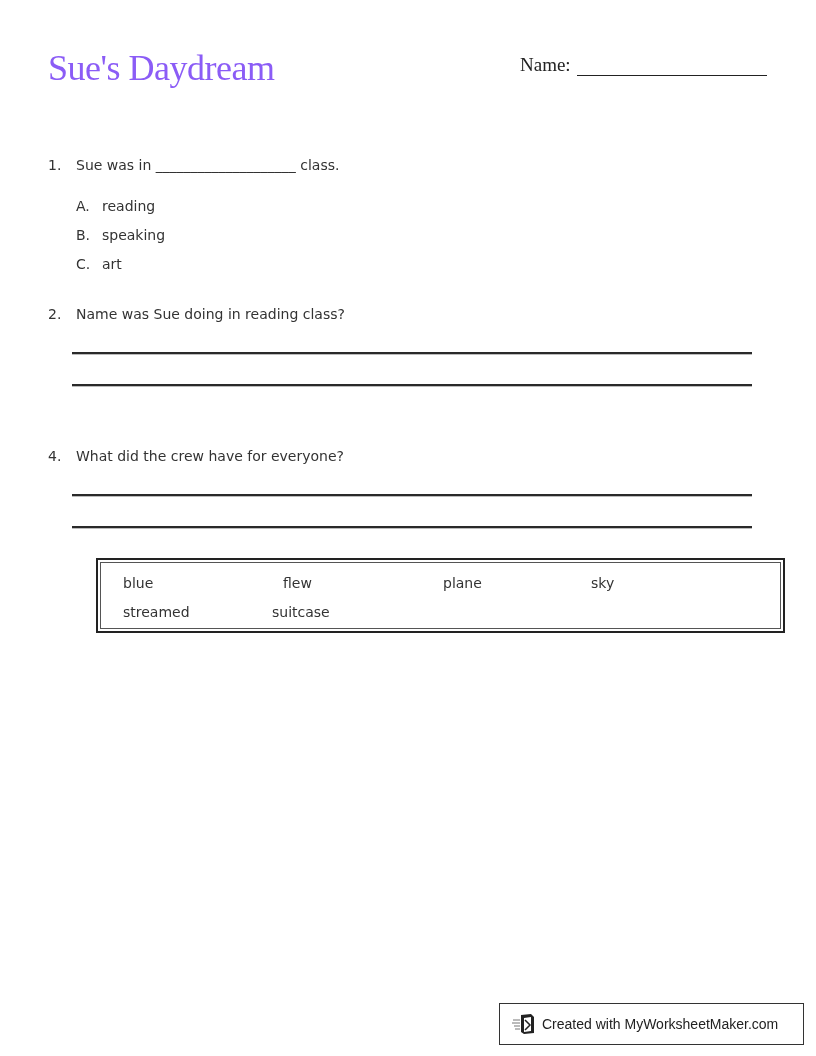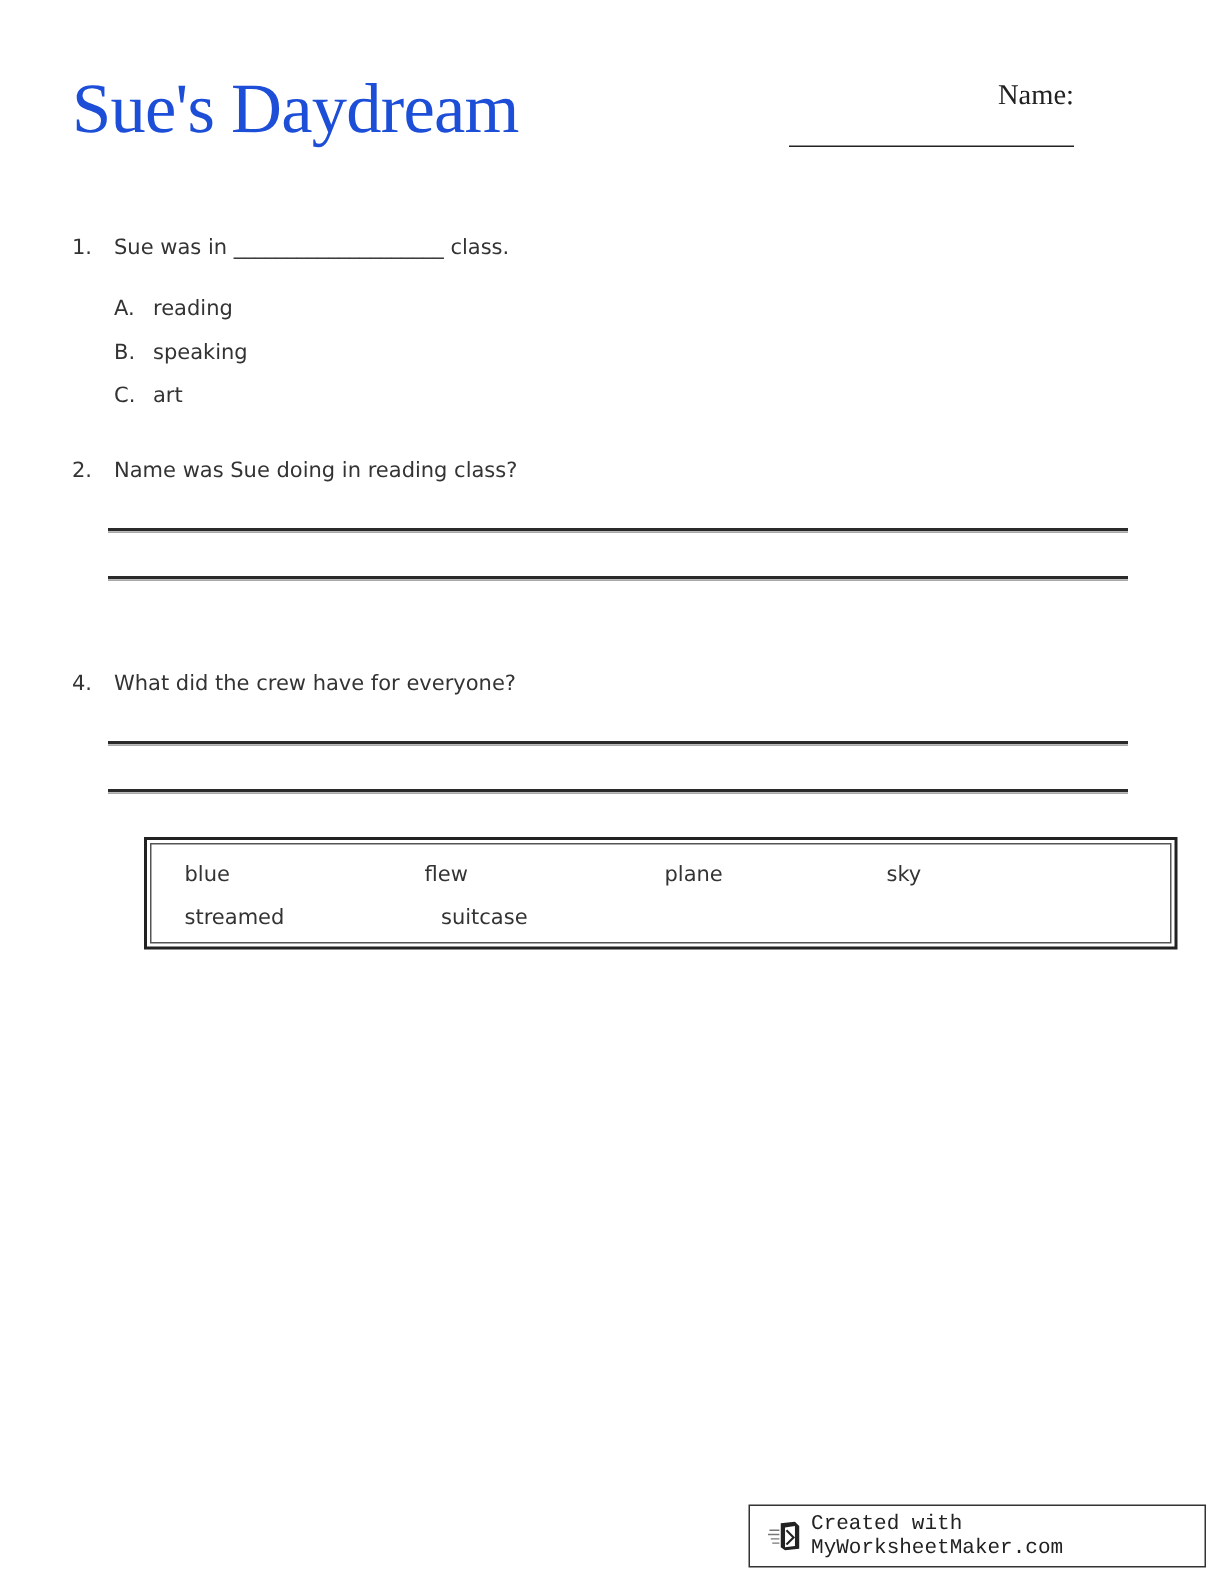--- a/index.html
+++ b/index.html
@@ -1,25 +1,25 @@
 <!DOCTYPE html>
 <html><head>
 <meta charset="utf-8">
 <style>
   html, body { margin: 0; padding: 0; background: #ffffff; }
   body { width: 816px; height: 1056px; position: relative; overflow: hidden; color: #333333; }
   .title {
     position: absolute; left: 48px; top: 50px;
-    font-family: "Liberation Serif", serif; font-size: 47px; color: #1d4ed8;
+    font-family: "Liberation Serif", serif; font-size: 36px; color: #8b5cf6;
     letter-spacing: -0.5px; line-height: 1;
   }
   .name-wrap {
     position: absolute; left: 520px; top: 53px;
     font-family: "Liberation Serif", serif; font-size: 19px; color: #222222;
-    display: flex; align-items: flex-end; flex-direction: column;
+    display: flex; align-items: flex-end;
   }
   .name-line { display: inline-block; width: 190px; border-bottom: 1px solid #222; margin-left: 6px; height: 22px; }
   .sans { font-family: "DejaVu Sans", sans-serif; font-size: 14px; color: #333333; }
   .q { position: absolute; left: 48px; display: flex; }
   .q .num { width: 28px; }
   .opt { position: absolute; left: 76px; display: flex; }
   .opt .letter { width: 26px; }
   .rule { position: absolute; left: 72px; width: 680px; height: 2px; background: #2a2a2a; border-bottom: 1px solid #bbbbbb; }
   .wordbank {
     position: absolute; left: 64px; top: 558px; width: 681px; height: 67px;
@@ -27,21 +27,21 @@
   }
   .wordbank-inner {
     width: 100%; height: 100%; box-sizing: border-box; border: 1px solid #555555;
     position: relative;
   }
   .word { position: absolute; font-family: "DejaVu Sans", sans-serif; font-size: 14px; color: #333; }
   .footer {
     position: absolute; left: 499px; top: 1003px; width: 305px; height: 42px;
     border: 1px solid #333333; box-sizing: border-box;
     display: flex; align-items: center; padding-left: 12px;
-    font-family: Liberation Mono, monospace; font-size: 14px; color: #222;
+    font-family: Liberation Sans, sans-serif; font-size: 14px; color: #222;
   }
   .footer svg { margin-right: 6px; }
 </style>
 </head>
 <body>
 
 <div class="title">Sue's Daydream</div>
 
 <div class="name-wrap">
   <span>Name:</span>
@@ -79,21 +79,21 @@
 <div class="rule" style="top:494px;"></div>
 <div class="rule" style="top:526px;"></div>
 
 <div class="wordbank">
   <div class="wordbank-inner">
     <span class="word" style="left:22px; top:12px;">blue</span>
     <span class="word" style="left:182px; top:12px;text-align:center;">flew</span>
     <span class="word" style="left:342px; top:12px;">plane</span>
     <span class="word" style="left:490px; top:12px;">sky</span>
     <span class="word" style="left:22px; top:41px;">streamed</span>
-    <span class="word" style="left:193px; top:41px;">suitcase</span>
+    <span class="word" style="left:171px; top:41px;">suitcase</span>
   </div>
 </div>
 
 <div class="footer">
   <svg width="24" height="22" viewBox="0 0 24 22">
     <line x1="1" y1="7" x2="8" y2="7" stroke="#777" stroke-width="1"></line>
     <line x1="0" y1="10" x2="8" y2="10" stroke="#777" stroke-width="1"></line>
     <line x1="2" y1="13" x2="8" y2="13" stroke="#777" stroke-width="1"></line>
     <line x1="3" y1="16" x2="8" y2="16" stroke="#777" stroke-width="1"></line>
     <path d="M9 2 L19 1 L22 4 L22 20 L12 21 L9 19 Z" fill="#222"></path>

